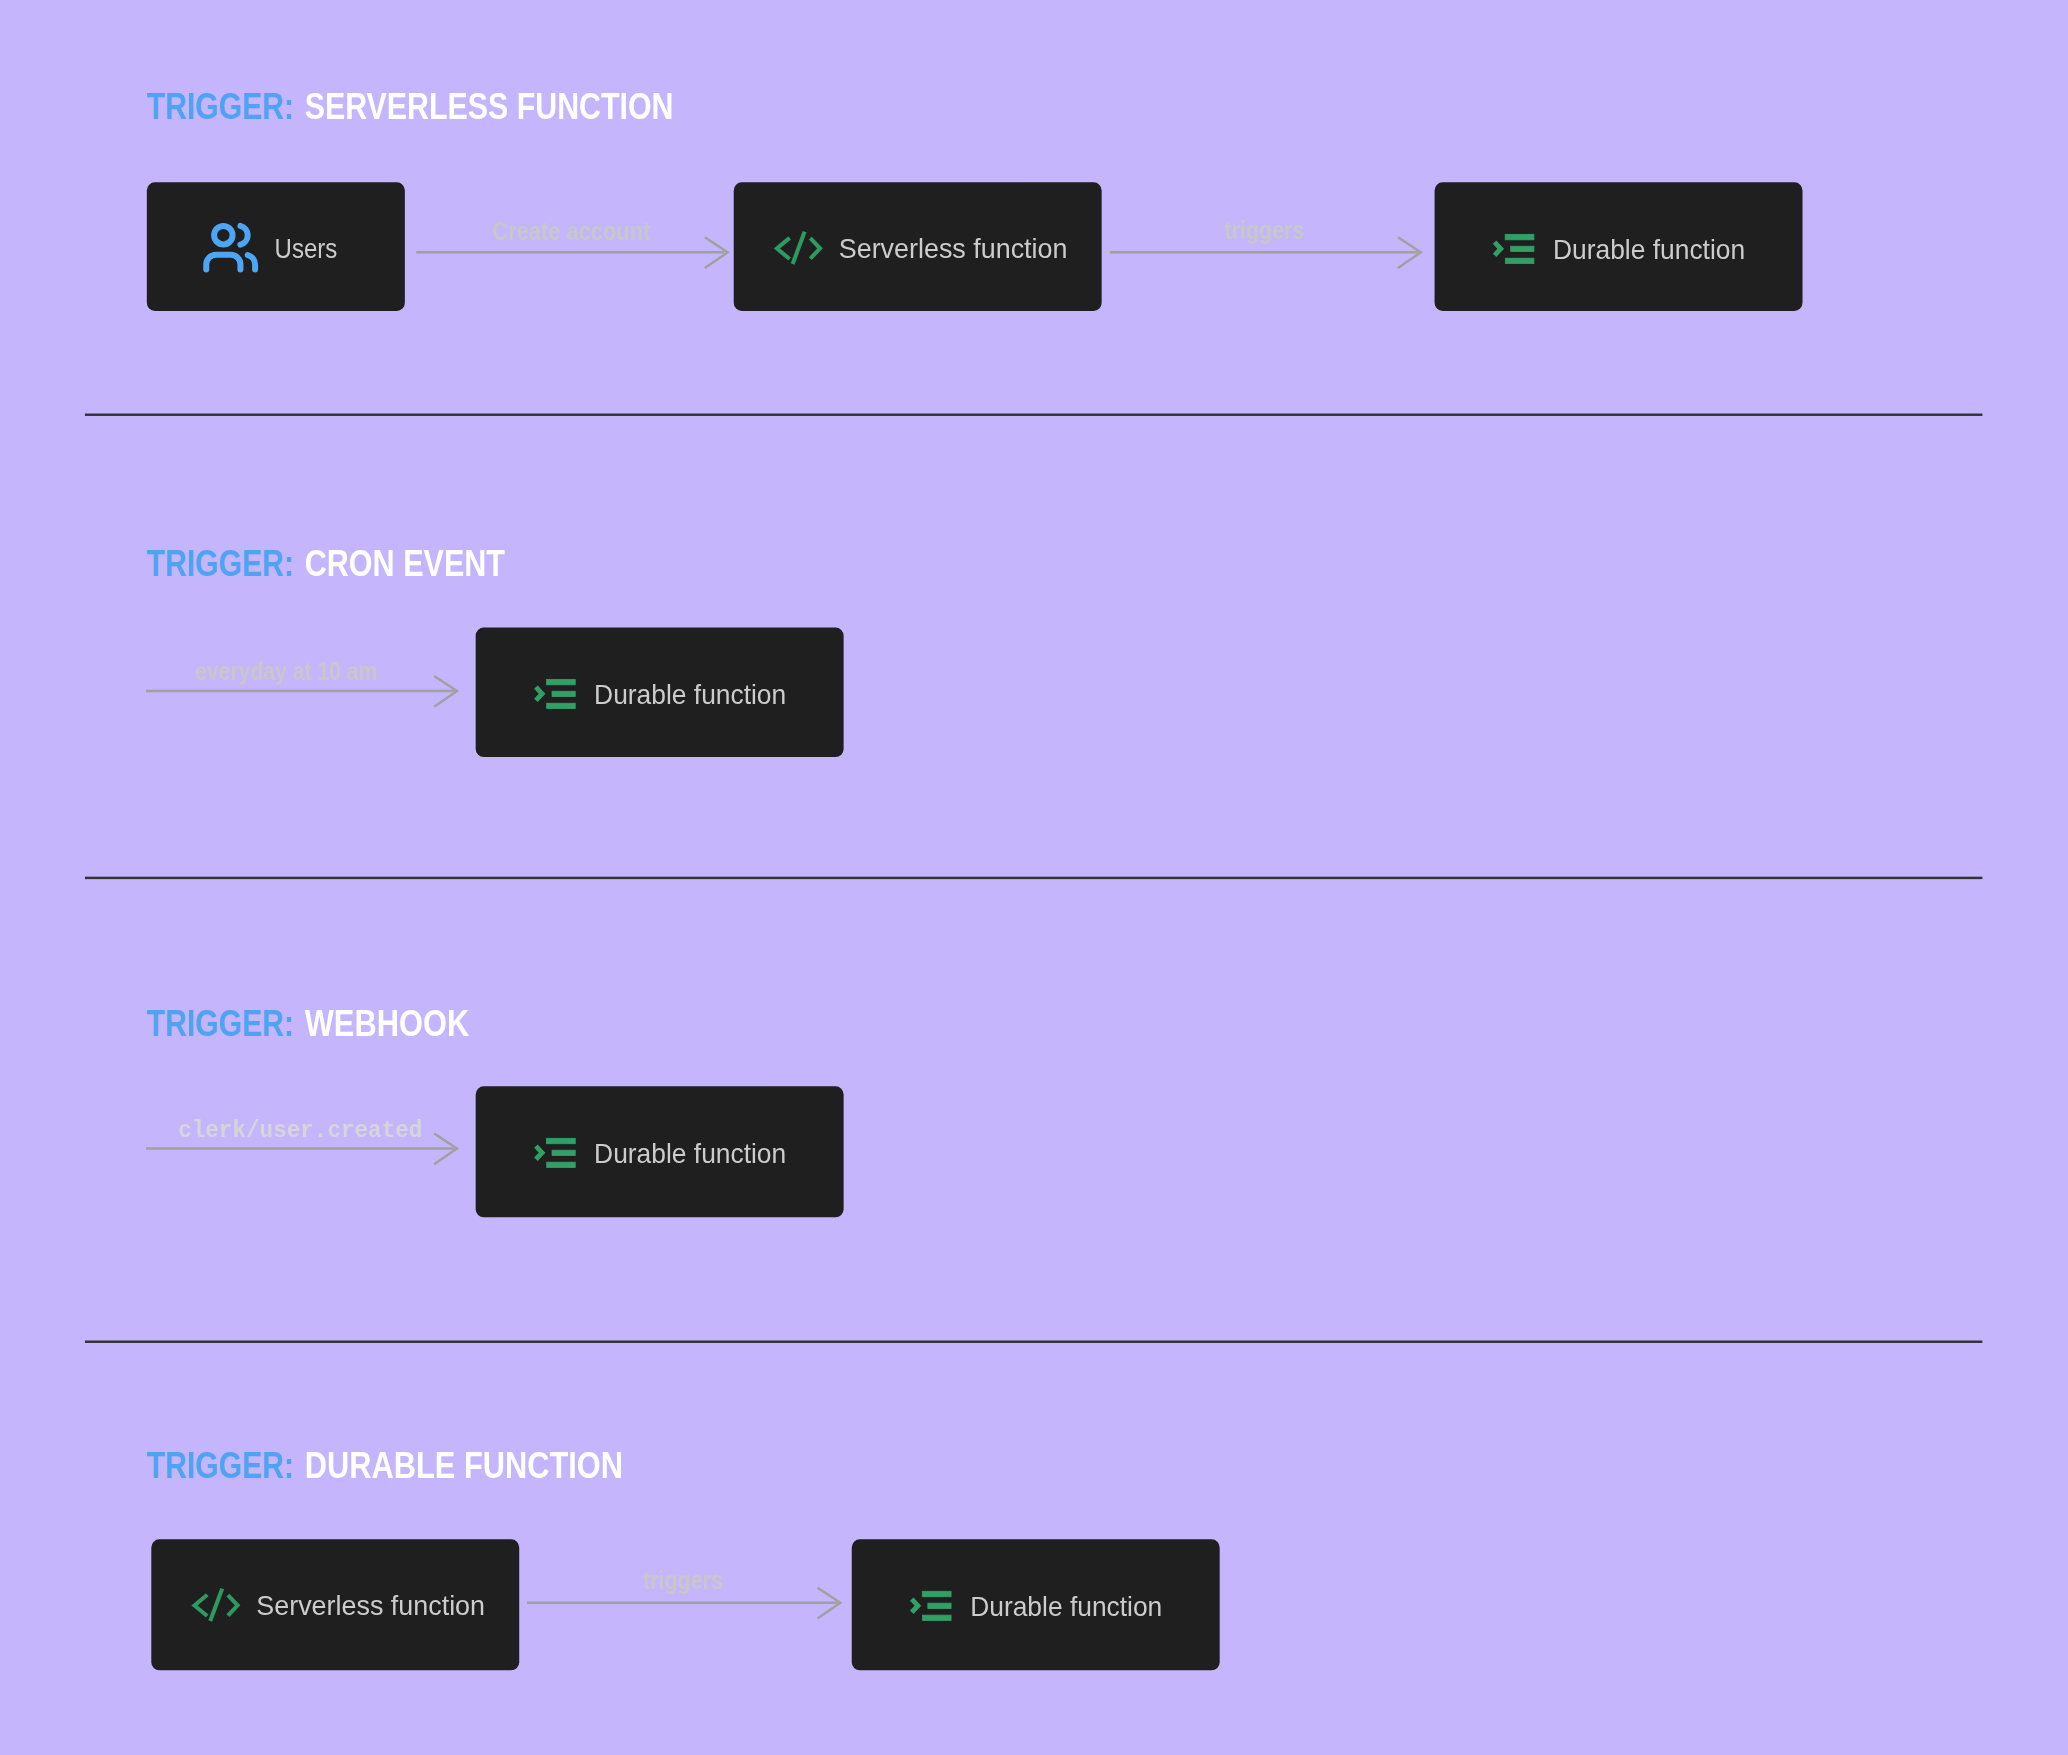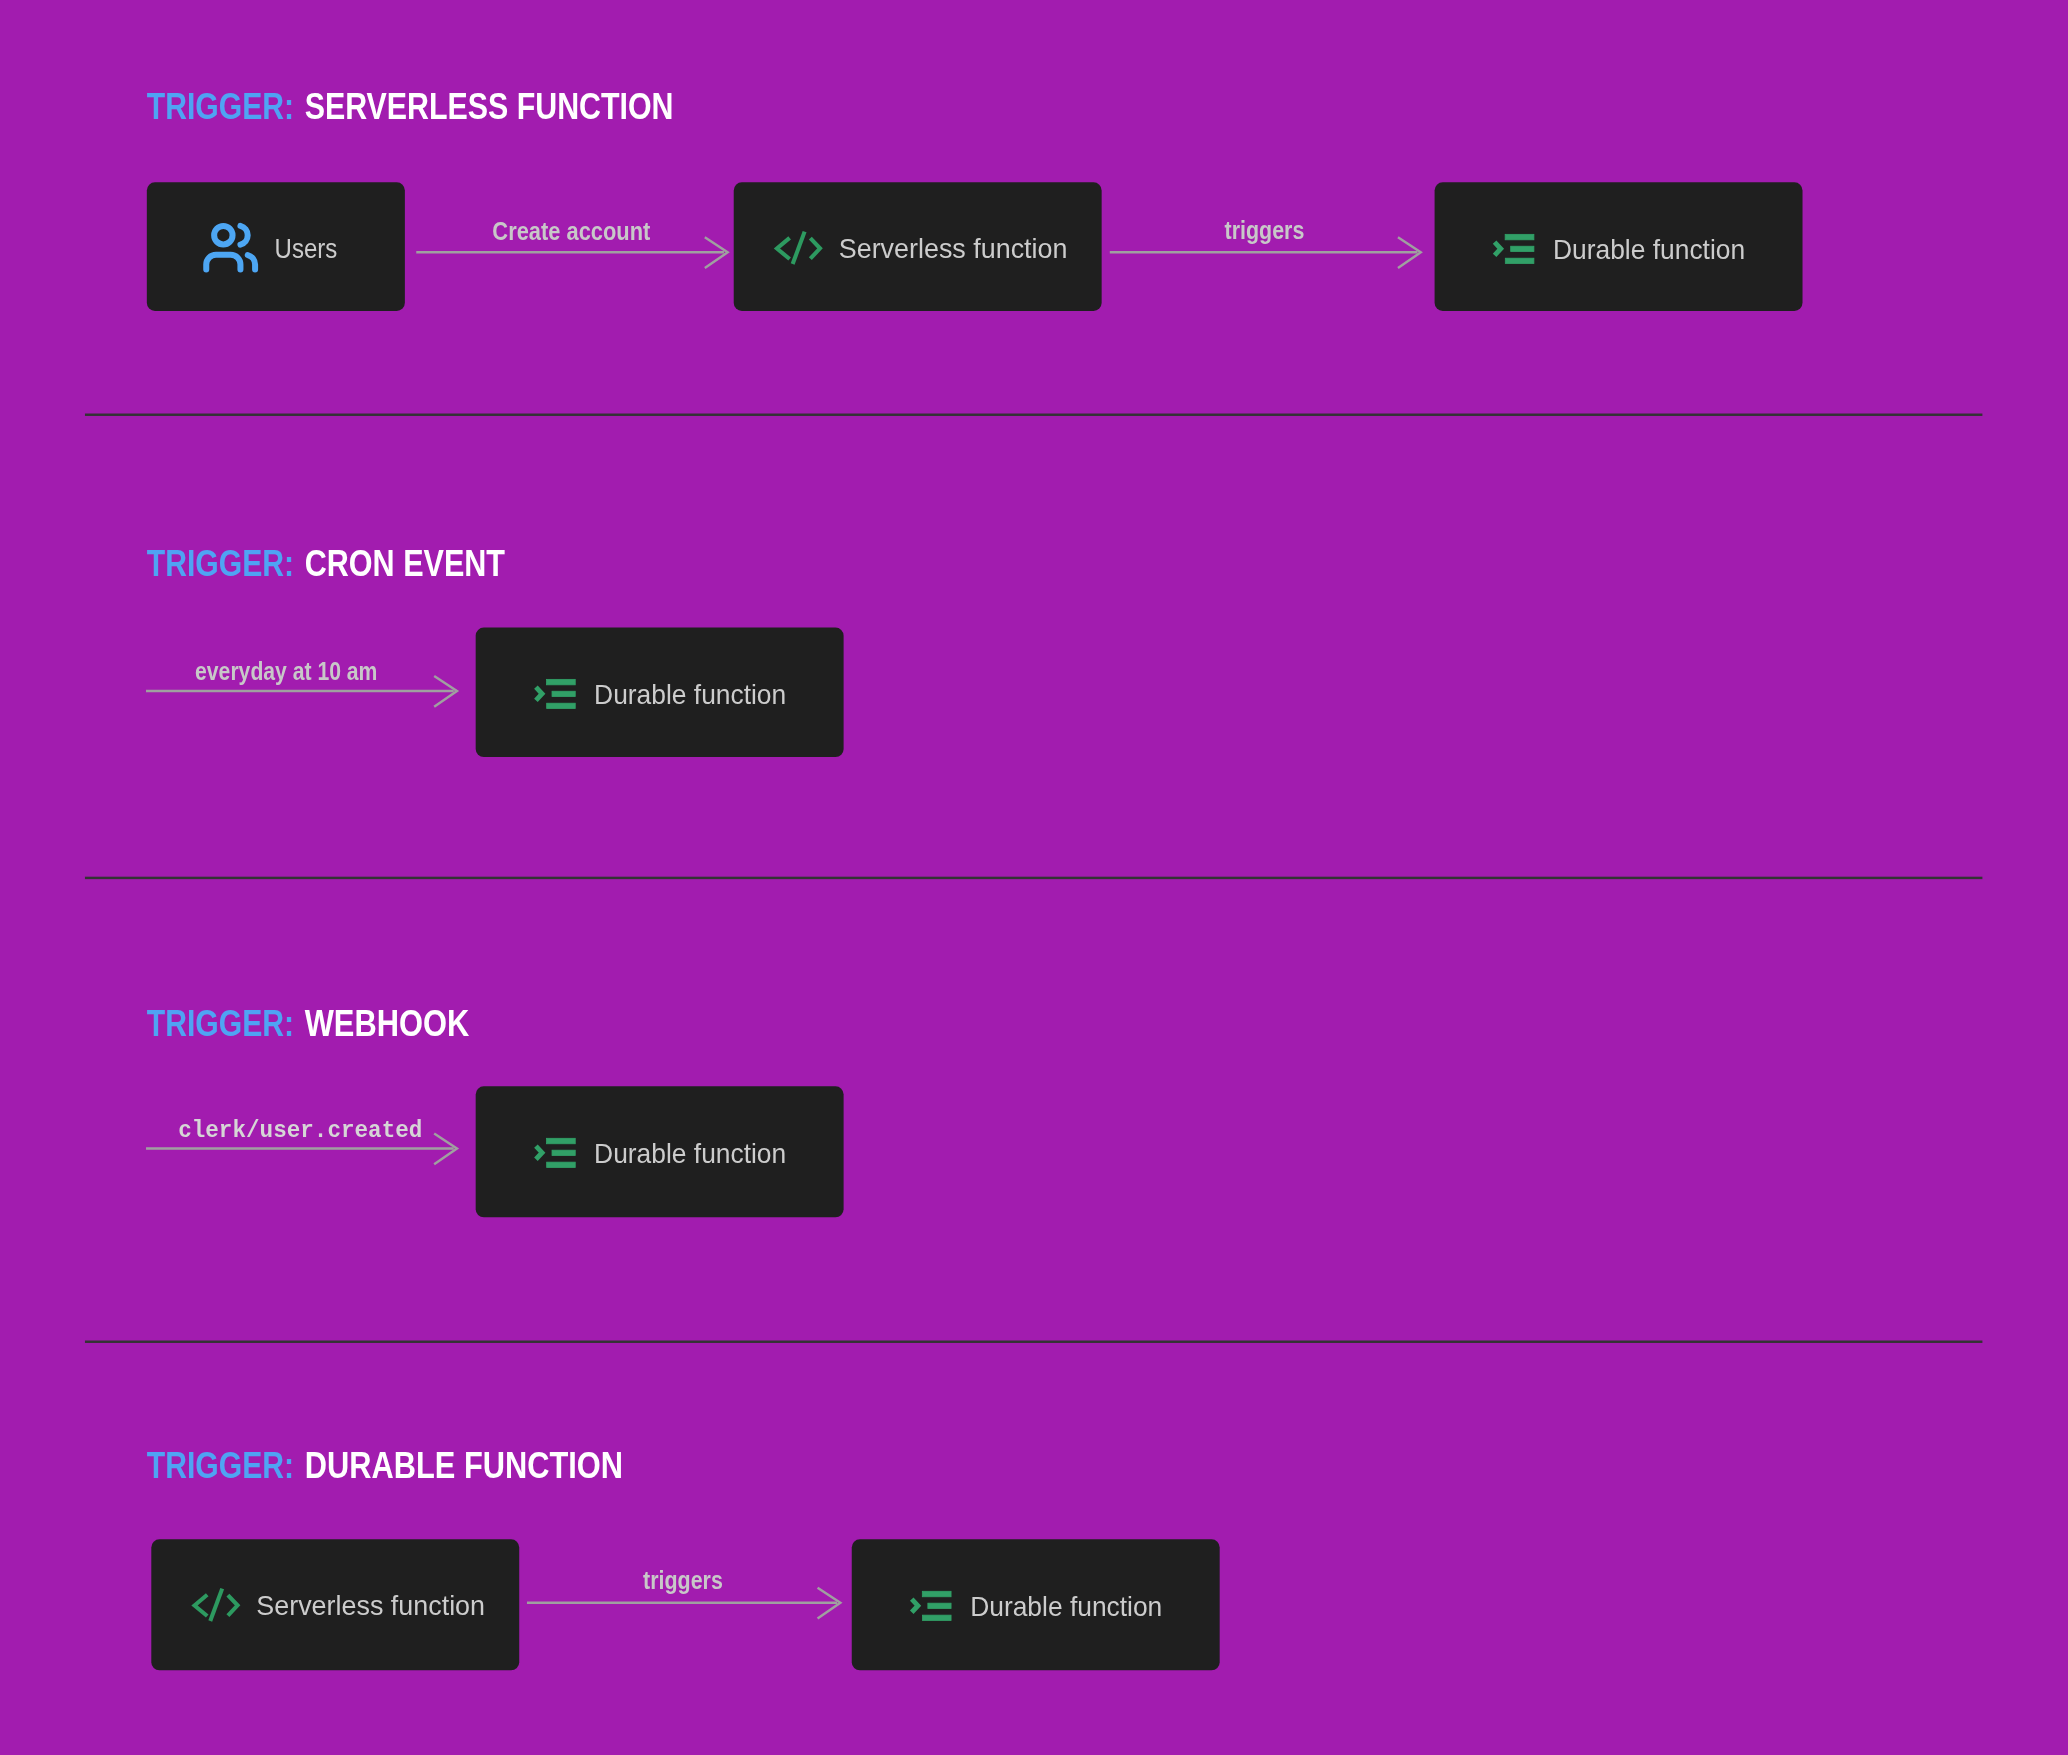--- a/index.html
+++ b/index.html
@@ -1,16 +1,16 @@
 <!DOCTYPE html>
 <html style="font-size:13px"><head>
 <meta charset="utf-8">
 <style>
   html,body{margin:0;padding:0;background:#000;}
-  .wrap{position:relative;width:2069px;height:1755px;background:#a21caf;overflow:hidden;}
+  .wrap{position:relative;width:2069px;height:1755px;background:#c4b5fd;overflow:hidden;}
   text{font-family:"Liberation Sans", sans-serif;}
   .title{font-size:45px;font-weight:bold;}
   .tb{fill:#4fa3f3;}
   .tw{fill:#ffffff;}
   .lbl{font-size:34px;fill:#cccccc;}
   .albl{font-size:31.5px;font-weight:bold;fill:#c8c8c8;}
   .mono{font-family:"Liberation Mono", monospace;font-size:30px;font-weight:bold;fill:#d6d6d6;}
   .box{fill:#1f1f1f;}
   .arr{stroke:#a0a0a0;stroke-width:3;fill:none;}
   .div{fill:#333333;}

